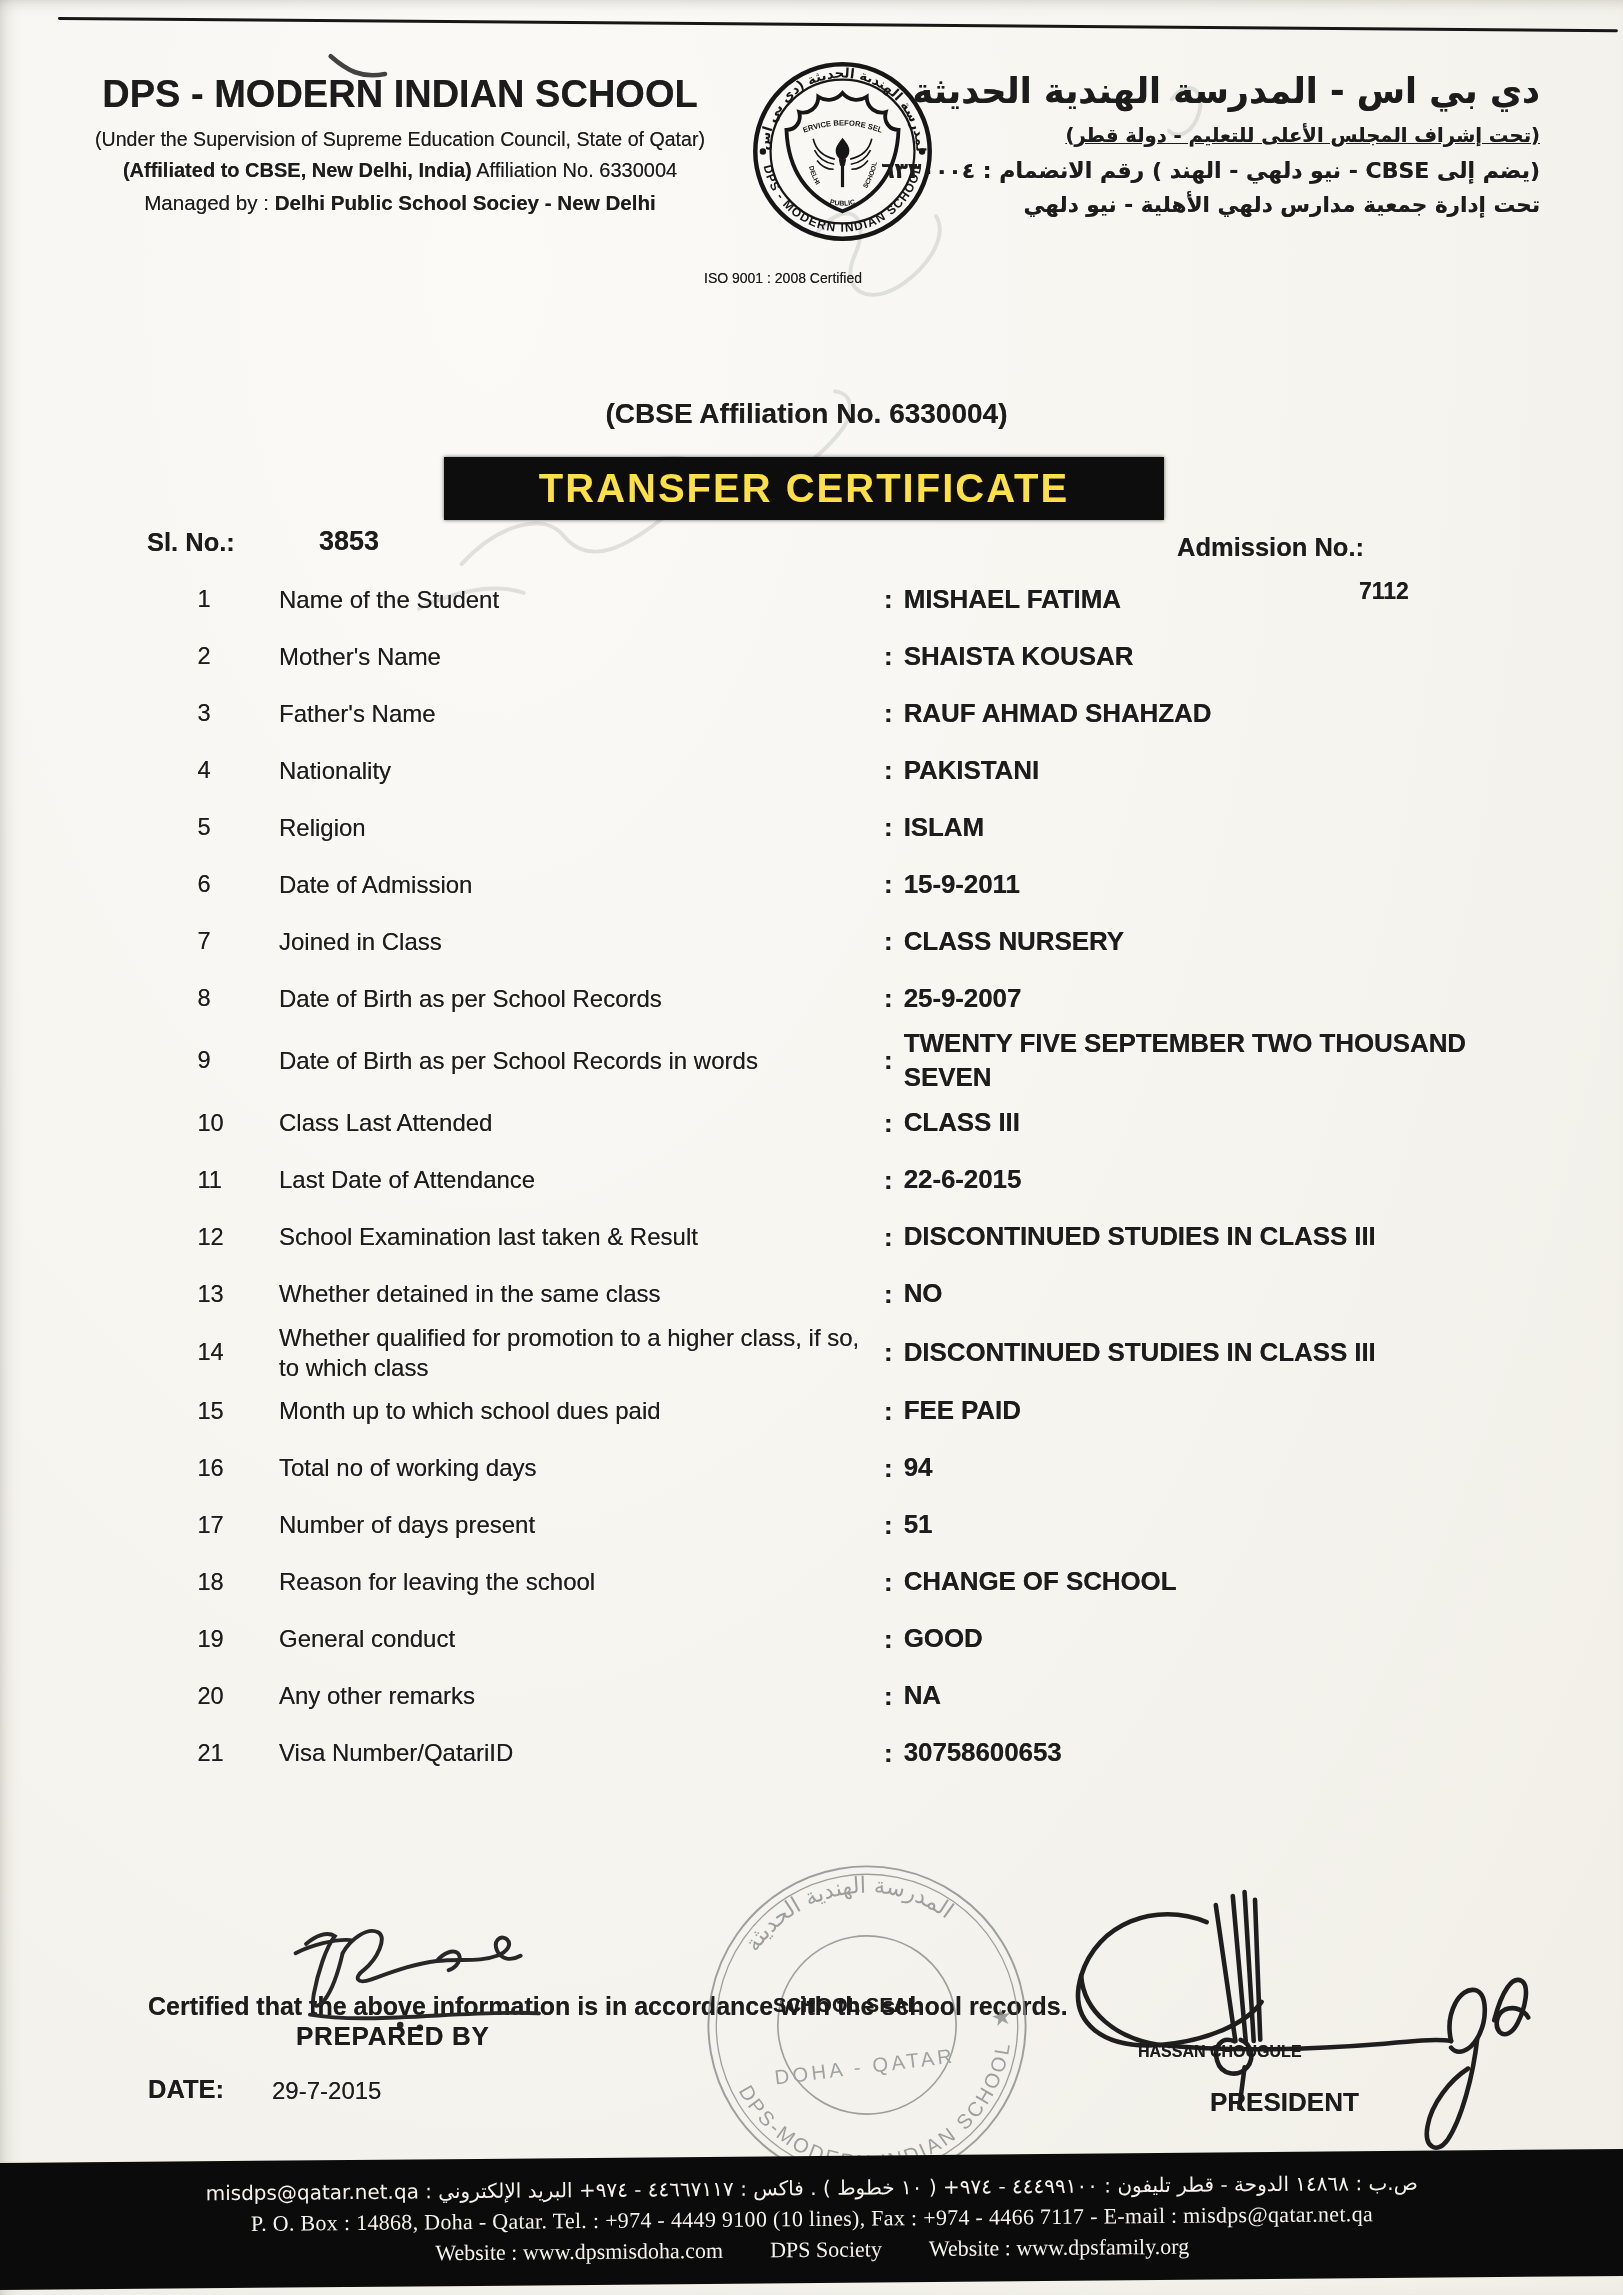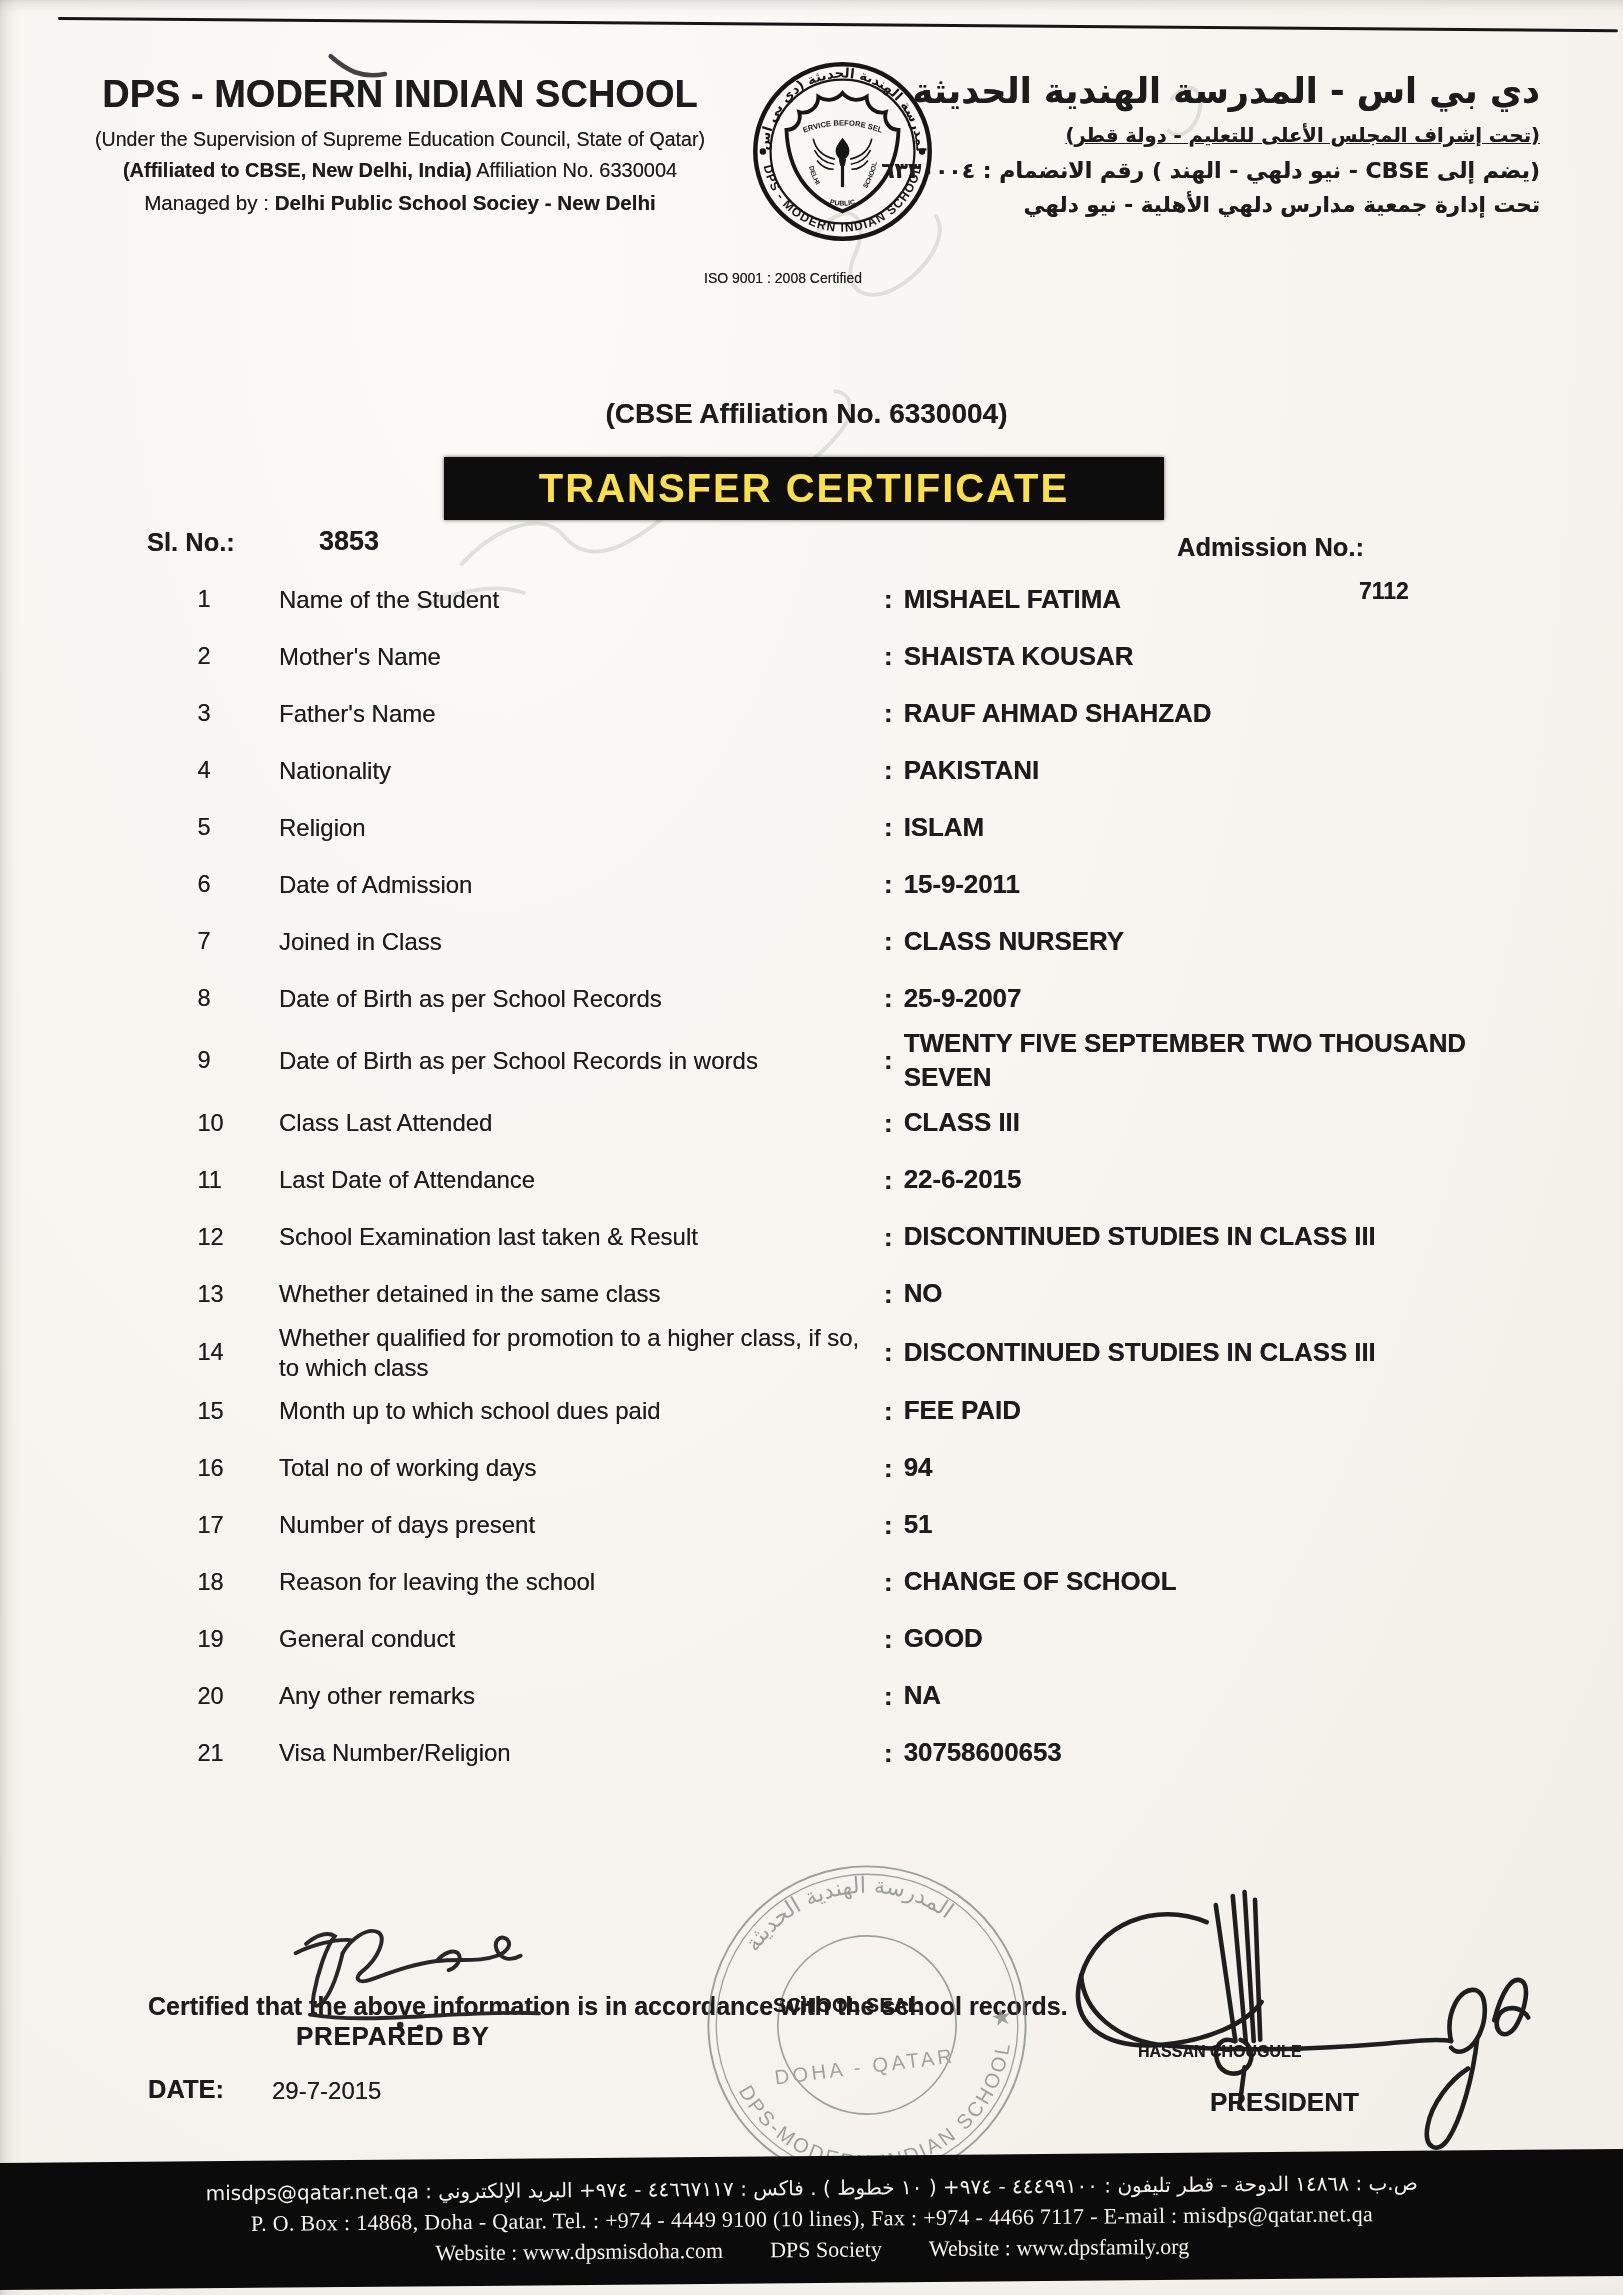--- a/index.html
+++ b/index.html
@@ -323,21 +323,21 @@
       <div class="tc-row">
         <div class="tc-num ink">20</div>
         <div class="tc-label ink">Any other remarks</div>
         <div class="tc-val">
           <span class="tc-colon ink">:</span>
           <span class="tc-value ink">NA</span>
         </div>
       </div>
       <div class="tc-row">
         <div class="tc-num ink">21</div>
-        <div class="tc-label ink">Visa Number/Religion</div>
+        <div class="tc-label ink">Visa Number/QatariID</div>
         <div class="tc-val">
           <span class="tc-colon ink">:</span>
           <span class="tc-value ink">30758600653</span>
         </div>
       </div>
     </div>
 
   <div class="certified-line ink">Certified that the above information is in accordance with the school records.</div>
 
   <svg class="sig-prepared" viewBox="0 0 480 185">

